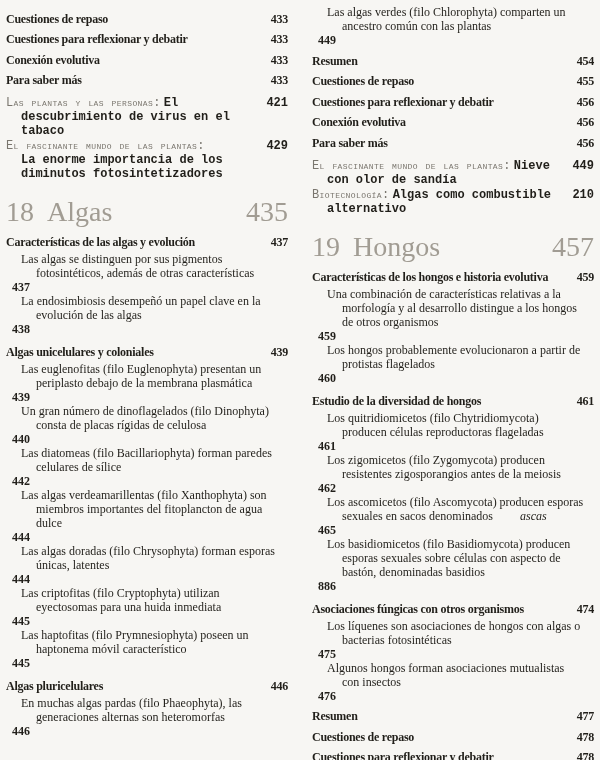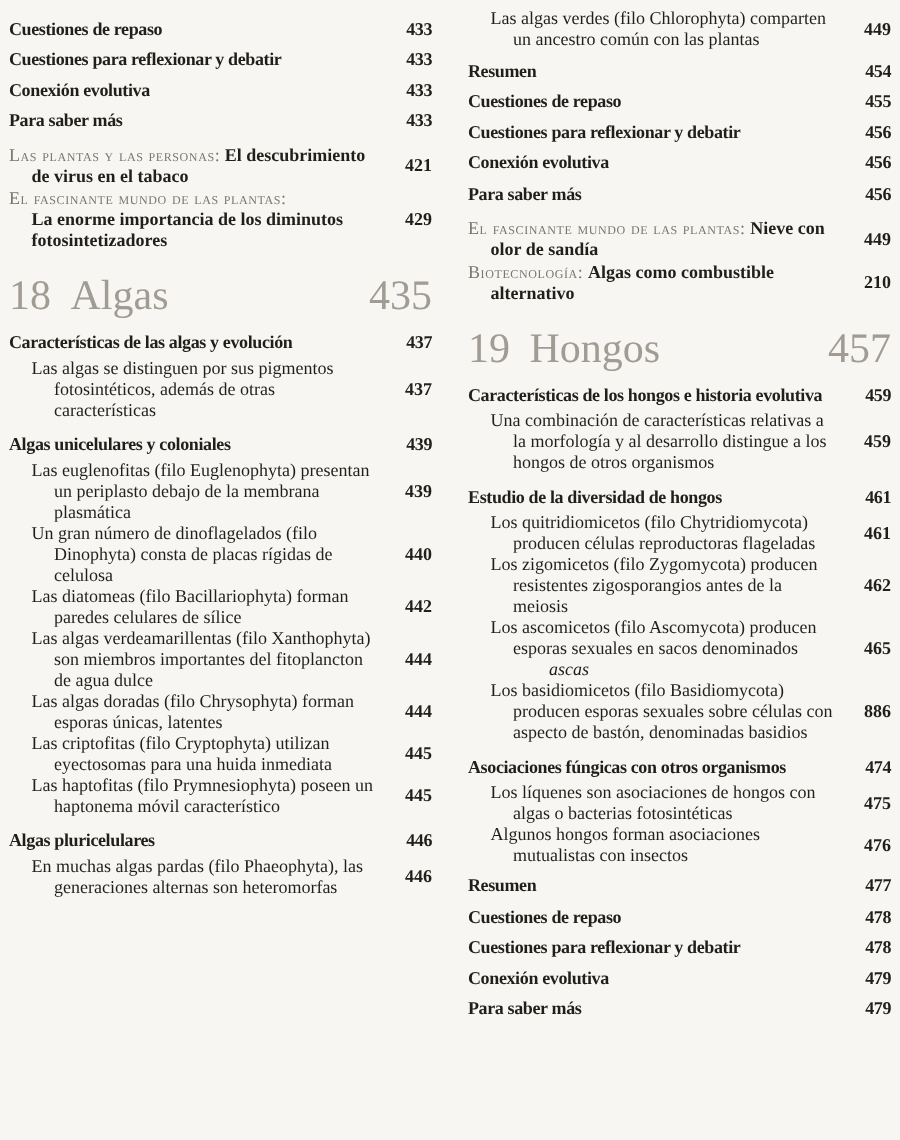--- a/index.html
+++ b/index.html
@@ -15,30 +15,30 @@
     color:var(--ink);
   }
   .page{
     width:600px;height:760px;box-sizing:border-box;
     display:flex;gap:24px;
     padding:5px 6px 0 6px;
     overflow:hidden;
     background:var(--bg);
   }
   .col{flex:1;min-width:0;}
-  .row{display:flex;align-items:center;}
+  .row{display:flex;align-items:flex-start;}
   .txt{flex:1;padding-right:10px;min-width:0;}
   .pg{font-weight:bold;white-space:nowrap;min-width:24px;text-align:right;}
   .entry,.feature{font-size:12px;line-height:14px;}
   .entry.l0{font-weight:bold;letter-spacing:-0.25px;}
   .entry.l0.solo{margin:6.5px 0;}
   .entry.l0.head{margin:9px 0 3px;}
-  .entry.l1{margin:0;}
+  .entry.l1{margin:0;flex-direction:column;}
   .entry.l1 .txt{padding-left:30px;text-indent:-15px;}
-  .feature{margin:1px 0;}
+  .feature{margin:1px 0;font-family:Liberation Mono, monospace;}
   .feature.first{margin-top:9px;}
   .feature .txt{padding-left:15px;text-indent:-15px;}
   .flabel{
     font-variant:small-caps;
     color:var(--label);
     letter-spacing:0.4px;
   }
   .ftitle{font-weight:bold;margin-left:3px;}
   .chapter{
     color:var(--chapter);
@@ -86,20 +86,24 @@
     <span class="chpg">435</span>
   </div>
       <div class="row entry l0 head">
     <div class="txt">Características de las algas y evolución</div>
     <div class="pg">437</div>
   </div>
       <div class="row entry l1">
     <div class="txt">Las algas se distinguen por sus pigmentos fotosintéticos, además de otras características</div>
     <div class="pg">437</div>
   </div>
+      <div class="row entry l1">
+    <div class="txt">La endosimbiosis desempeñó un papel clave en la evolución de las algas</div>
+    <div class="pg">438</div>
+  </div>
       <div class="row entry l0 head">
     <div class="txt">Algas unicelulares y coloniales</div>
     <div class="pg">439</div>
   </div>
       <div class="row entry l1">
     <div class="txt">Las euglenofitas (filo Euglenophyta) presentan un periplasto debajo de la membrana plasmática</div>
     <div class="pg">439</div>
   </div>
       <div class="row entry l1">
     <div class="txt">Un gran número de dinoflagelados (filo Dinophyta) consta de placas rígidas de celulosa</div>
@@ -173,20 +177,24 @@
     <span class="chpg">457</span>
   </div>
       <div class="row entry l0 head">
     <div class="txt">Características de los hongos e historia evolutiva</div>
     <div class="pg">459</div>
   </div>
       <div class="row entry l1">
     <div class="txt">Una combinación de características relativas a la morfología y al desarrollo distingue a los hongos de otros organismos</div>
     <div class="pg">459</div>
   </div>
+      <div class="row entry l1">
+    <div class="txt">Los hongos probablemente evolucionaron a partir de protistas flagelados</div>
+    <div class="pg">460</div>
+  </div>
       <div class="row entry l0 head">
     <div class="txt">Estudio de la diversidad de hongos</div>
     <div class="pg">461</div>
   </div>
       <div class="row entry l1">
     <div class="txt">Los quitridiomicetos (filo Chytridiomycota) producen células reproductoras flageladas</div>
     <div class="pg">461</div>
   </div>
       <div class="row entry l1">
     <div class="txt">Los zigomicetos (filo Zygomycota) producen resistentes zigosporangios antes de la meiosis</div>

